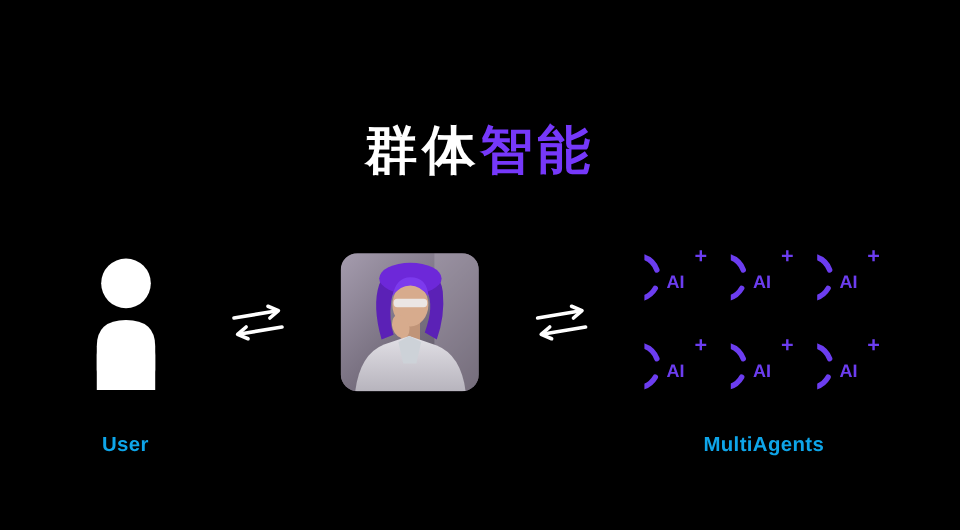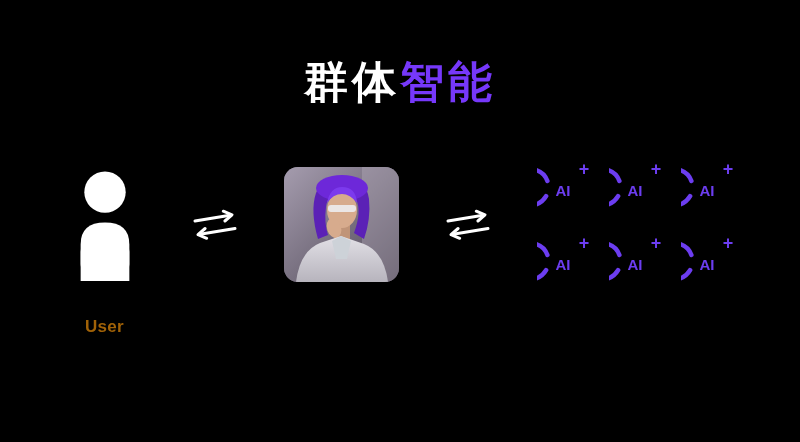--- a/index.html
+++ b/index.html
@@ -7,20 +7,21 @@
   body {
     background: #000000;
     font-family: "Liberation Sans", sans-serif;
     color: #ffffff;
     overflow: hidden;
   }
   .slide {
     width: 800px; height: 364px;
     background: #000000;
     position: relative;
+    margin-top: 44px;
   }
   .title {
     padding-top: 58px;
     text-align: center;
     font-size: 44px;
     font-weight: 700;
     letter-spacing: 4px;
     line-height: 1.1;
   }
   .title .accent { color: #7638fa; }
@@ -39,21 +40,21 @@
   .icon-area {
     height: 145px;
     display: flex;
     align-items: center;
     justify-content: center;
   }
   .node-label {
     margin-top: 20px;
     font-size: 17px;
     font-weight: 700;
-    color: #a16207;
+    color: #0ea5e9;
     text-align: center;
     letter-spacing: 0.3px;
   }
   .avatar-frame {
     width: 115px; height: 115px;
     border-radius: 14px;
     overflow: hidden;
     background: #6b6472;
   }
   .ai-grid {
@@ -187,16 +188,17 @@
           </svg>
 
           <svg class="ai-badge-icon" viewBox="0 0 56 56">
             <path d="M9.1 36.2 A 18 18 0 1 1 10.4 21" fill="none" stroke="#6c3df0" stroke-width="4.5" stroke-linecap="round"></path>
             <text x="26" y="36" text-anchor="middle" font-size="15" font-weight="bold" fill="#6c3df0" font-family="Liberation Sans, sans-serif">AI</text>
             <text x="47" y="15" text-anchor="middle" font-size="18" font-weight="bold" fill="#6c3df0" font-family="Liberation Sans, sans-serif">+</text>
           </svg>
 
         </div>
       </div>
+      <div class="node-label">MultiAgents</div>
     </div>
 
   </div>
 </div>
 
 </body></html>

